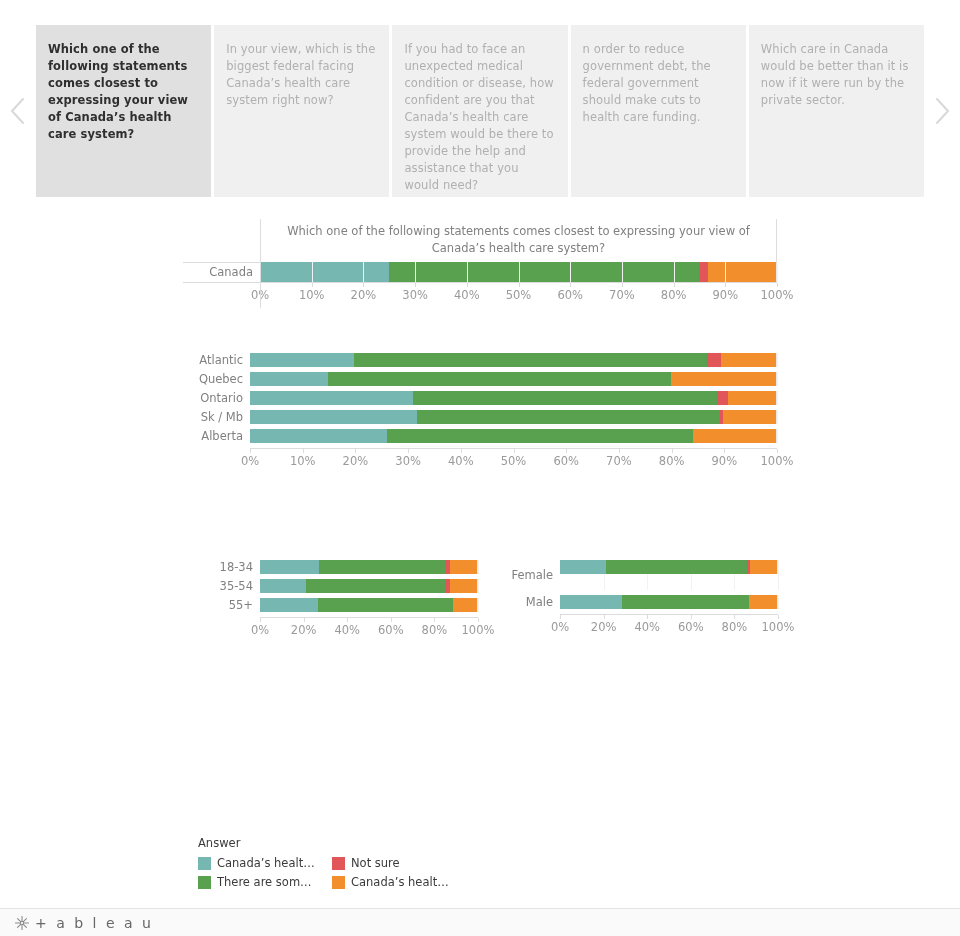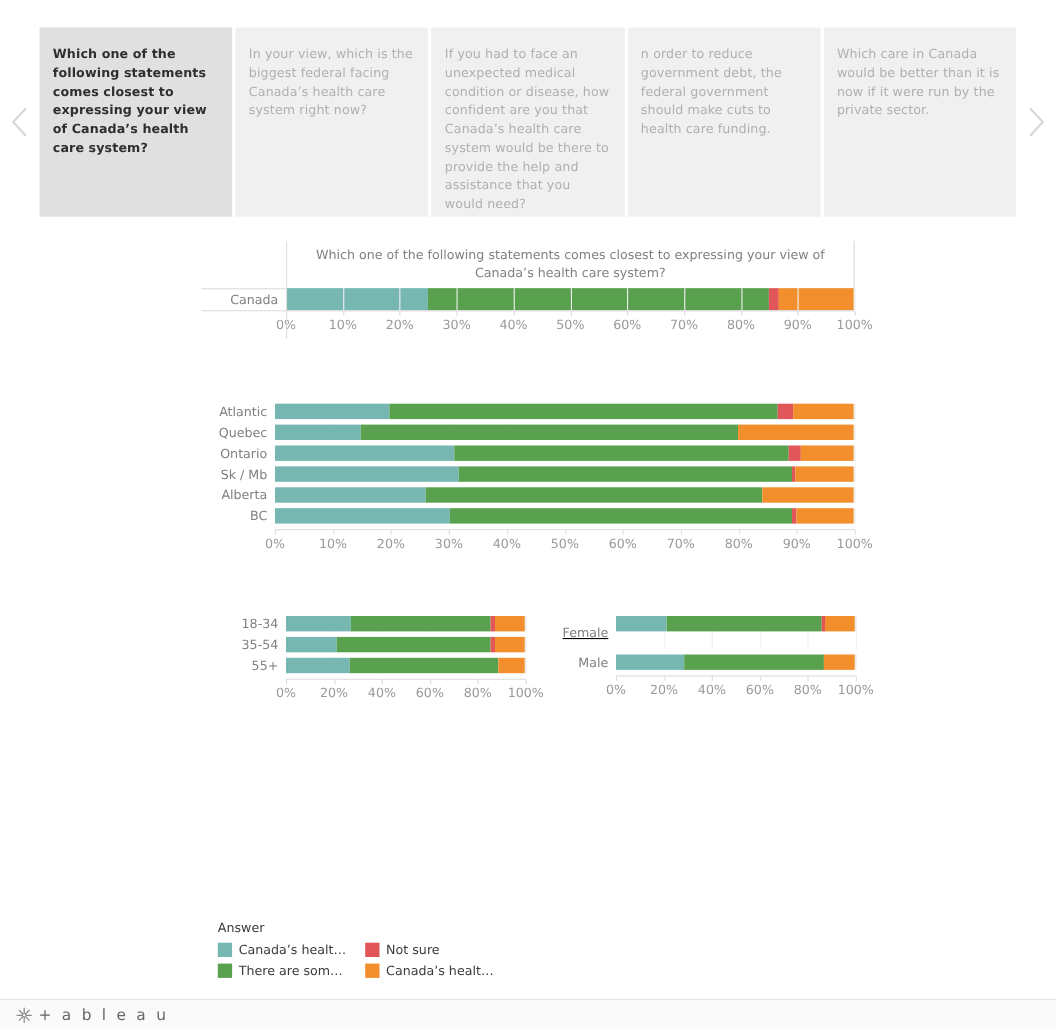--- a/index.html
+++ b/index.html
@@ -297,21 +297,21 @@
               <div class="tickmark" style="left: 100%;"></div>
             </div>
         </div>
       </div>
       <div class="vsep" style="left:77px;top:0;height:46px;"></div>
     </div>
   </div>
 
   <div class="chart-block" id="chart-region" style="left:183px; top:353px; width:594px;">
     <div id="region-rows">
-        <div class="barrow" style="height: 14px; margin-bottom: 5px; margin-top: 14px;">
+        <div class="barrow" style="height: 14px; margin-bottom: 5px;">
           <div class="rowlabel" style="width: 67px; flex: 0 0 67px;">Atlantic</div>
           <div class="bars-col" style="flex: 1 1 auto;">
             <div class="gridline" style="left: 10%;"></div>
             <div class="gridline" style="left: 20%;"></div>
             <div class="gridline" style="left: 30%;"></div>
             <div class="gridline" style="left: 40%;"></div>
             <div class="gridline" style="left: 50%;"></div>
             <div class="gridline" style="left: 60%;"></div>
             <div class="gridline" style="left: 70%;"></div>
             <div class="gridline" style="left: 80%;"></div>
@@ -397,41 +397,20 @@
             <div class="gridline" style="left: 50%;"></div>
             <div class="gridline" style="left: 60%;"></div>
             <div class="gridline" style="left: 70%;"></div>
             <div class="gridline" style="left: 80%;"></div>
             <div class="gridline" style="left: 90%;"></div>
             <div class="gridline" style="left: 100%;"></div>
             <div class="stack" style="height: 14px;">
               <div class="seg" style="width: 26%; background: rgb(118, 183, 178);"></div>
               <div class="seg" style="width: 58.2%; background: rgb(89, 161, 79);"></div>
               <div class="seg" style="width: 15.8%; background: rgb(242, 142, 43);"></div>
-            </div>
-          </div>
-        </div>
-        <div class="barrow" style="height: 14px; margin-bottom: 5px;">
-          <div class="rowlabel" style="width: 67px; flex: 0 0 67px;">BC</div>
-          <div class="bars-col" style="flex: 1 1 auto;">
-            <div class="gridline" style="left: 10%;"></div>
-            <div class="gridline" style="left: 20%;"></div>
-            <div class="gridline" style="left: 30%;"></div>
-            <div class="gridline" style="left: 40%;"></div>
-            <div class="gridline" style="left: 50%;"></div>
-            <div class="gridline" style="left: 60%;"></div>
-            <div class="gridline" style="left: 70%;"></div>
-            <div class="gridline" style="left: 80%;"></div>
-            <div class="gridline" style="left: 90%;"></div>
-            <div class="gridline" style="left: 100%;"></div>
-            <div class="stack" style="height: 14px;">
-              <div class="seg" style="width: 30.2%; background: rgb(118, 183, 178);"></div>
-              <div class="seg" style="width: 59.2%; background: rgb(89, 161, 79);"></div>
-              <div class="seg" style="width: 0.7%; background: rgb(225, 87, 89);"></div>
-              <div class="seg" style="width: 9.9%; background: rgb(242, 142, 43);"></div>
             </div>
           </div>
         </div>
       </div>
     <div style="display:flex;">
       <div style="width:67px;flex:0 0 67px;"></div>
       <div style="flex:1 1 auto;position:relative;">
         <div class="axis">
             <div class="tick" style="left: 0%;">0%</div>
             <div class="tickmark" style="left: 0%;"></div>
@@ -526,21 +505,21 @@
             <div class="tickmark" style="left: 80%;"></div>
             <div class="tick" style="left: 100%;">100%</div>
             <div class="tickmark" style="left: 100%;"></div>
           </div>
       </div>
     </div>
   </div>
 
   <div class="chart-block" id="chart-gender" style="left:508px; top:560px; width:270px;">
     <div id="gender-rows">
-        <div class="barrow" style="height: 30px; margin-bottom: 5px; text-decoration: underline;">
+        <div class="barrow" style="height: 30px; margin-bottom: 5px;">
           <div class="rowlabel" style="width: 52px; flex: 0 0 52px;">Female</div>
           <div class="bars-col" style="flex: 1 1 auto;">
             <div class="gridline" style="left: 20%;"></div>
             <div class="gridline" style="left: 40%;"></div>
             <div class="gridline" style="left: 60%;"></div>
             <div class="gridline" style="left: 80%;"></div>
             <div class="gridline" style="left: 100%;"></div>
             <div class="stack" style="height: 14px;">
               <div class="seg" style="width: 21%; background: rgb(118, 183, 178);"></div>
               <div class="seg" style="width: 65%; background: rgb(89, 161, 79);"></div>

